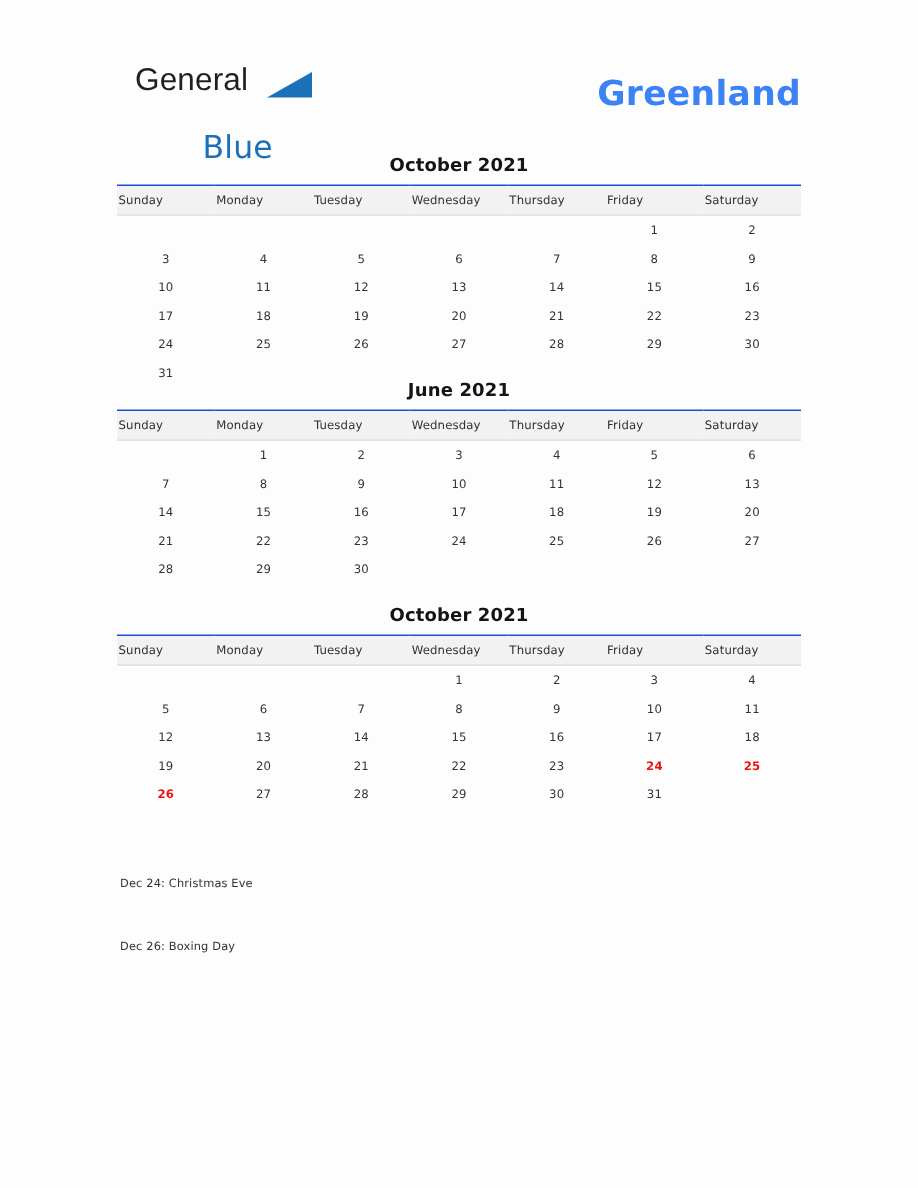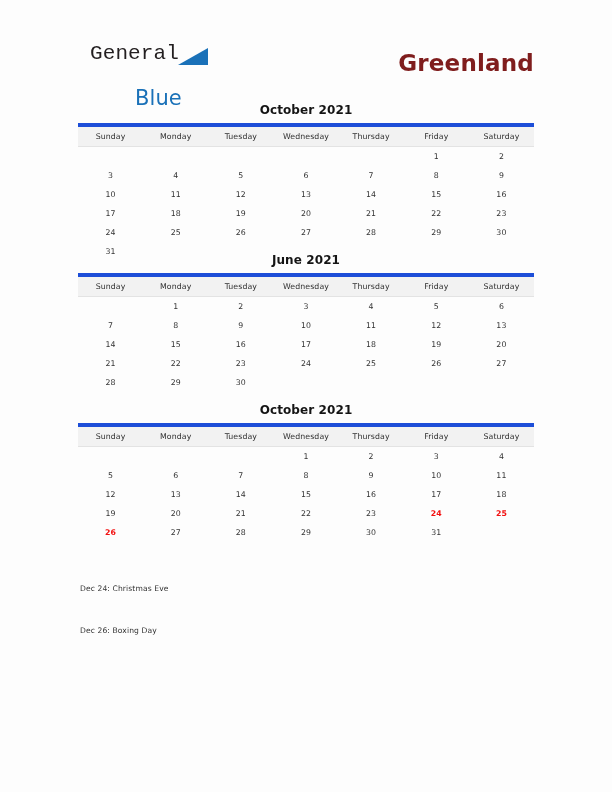--- a/index.html
+++ b/index.html
@@ -37,21 +37,21 @@
     width: 180px;
     height: 48px;
   }
   .logo-general {
     position: absolute;
     left: 0;
     top: 0;
     font-size: 21px;
     letter-spacing: 0.1px;
     color: #231f20;
-    font-family: Liberation Mono, monospace;
+    font-family: Liberation Sans, sans-serif;
   }
   .logo-blue {
     position: absolute;
     left: 45px;
     top: 21px;
     font-size: 21px;
     letter-spacing: 0.1px;
     color: #1a71b8;
     font-family: "DejaVu Sans", sans-serif;
     margin-top: 23px;
@@ -65,21 +65,21 @@
     border-top: 0 solid transparent;
     border-left: 30px solid transparent;
     border-bottom: 17px solid #1a71b8;
   }
   .country-title {
     position: absolute;
     right: 0;
     top: 12px;
     font-size: 23px;
     font-weight: bold;
-    color: #7f1d1d;
+    color: #3b82f6;
     letter-spacing: 0.2px;
     text-align: right;
     white-space: nowrap;
   }
 
   
   .month {
     position: absolute;
     left: 78px;
     width: 456px;
@@ -92,27 +92,27 @@
     padding-bottom: 6px;
     letter-spacing: 0.1px;
   }
   table.cal {
     width: 456px;
     border-collapse: collapse;
     table-layout: fixed;
   }
   table.cal th {
     background: #f2f2f2;
-    border-top: 4px solid #1d4ed8;
+    border-top: 1px solid #1d4ed8;
     border-bottom: 1px solid #e3e3e3;
     font-size: 7.8px;
     font-weight: normal;
     color: #2f2f2f;
     height: 17px;
-    text-align: center;
+    text-align: left;
     vertical-align: middle;
     letter-spacing: 0.1px;
   }
   table.cal td {
     height: 17px;
     font-size: 7.8px;
     color: #333333;
     text-align: center;
     vertical-align: middle;
     border: none;

